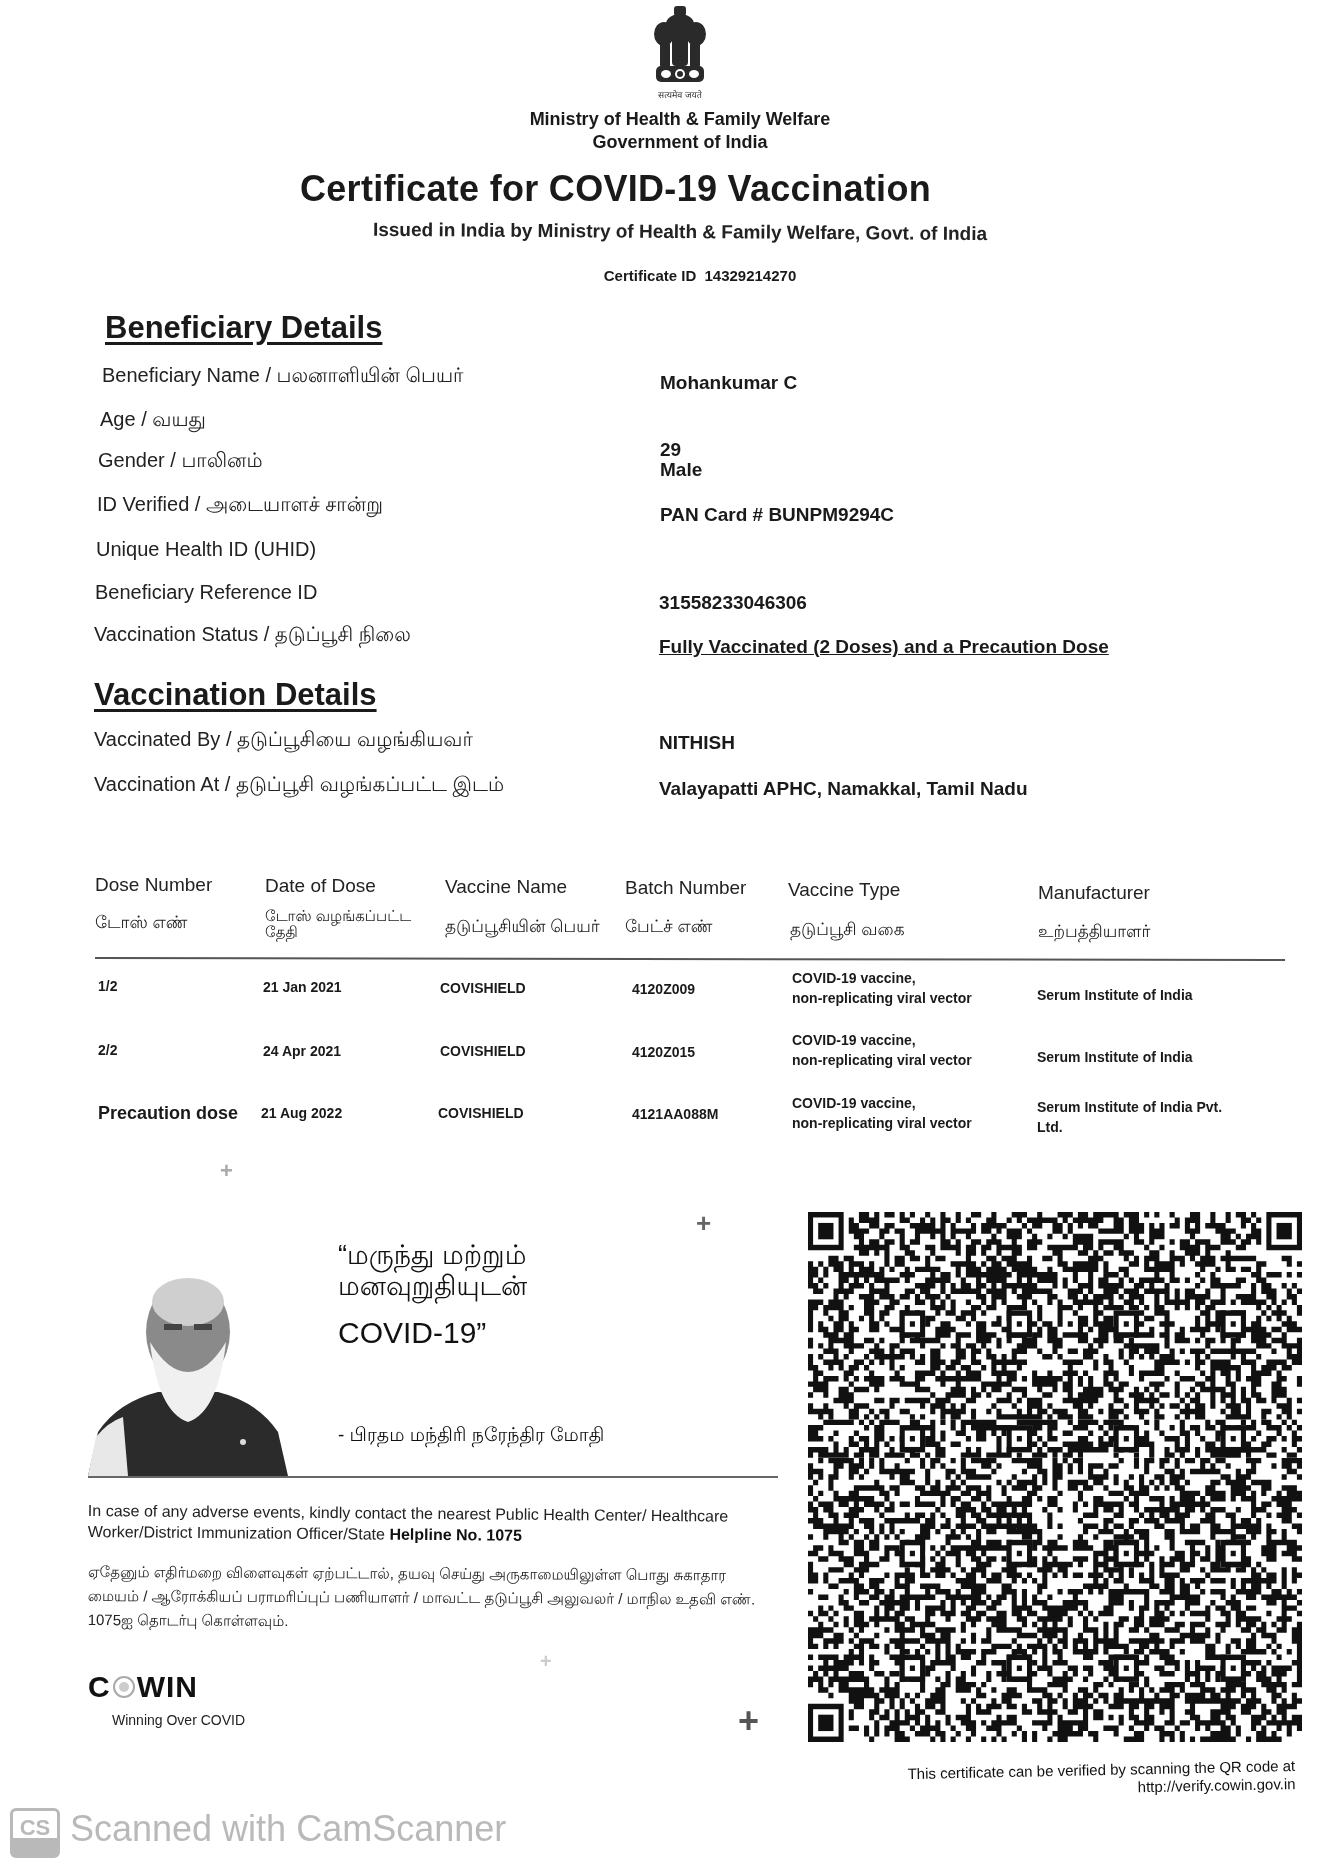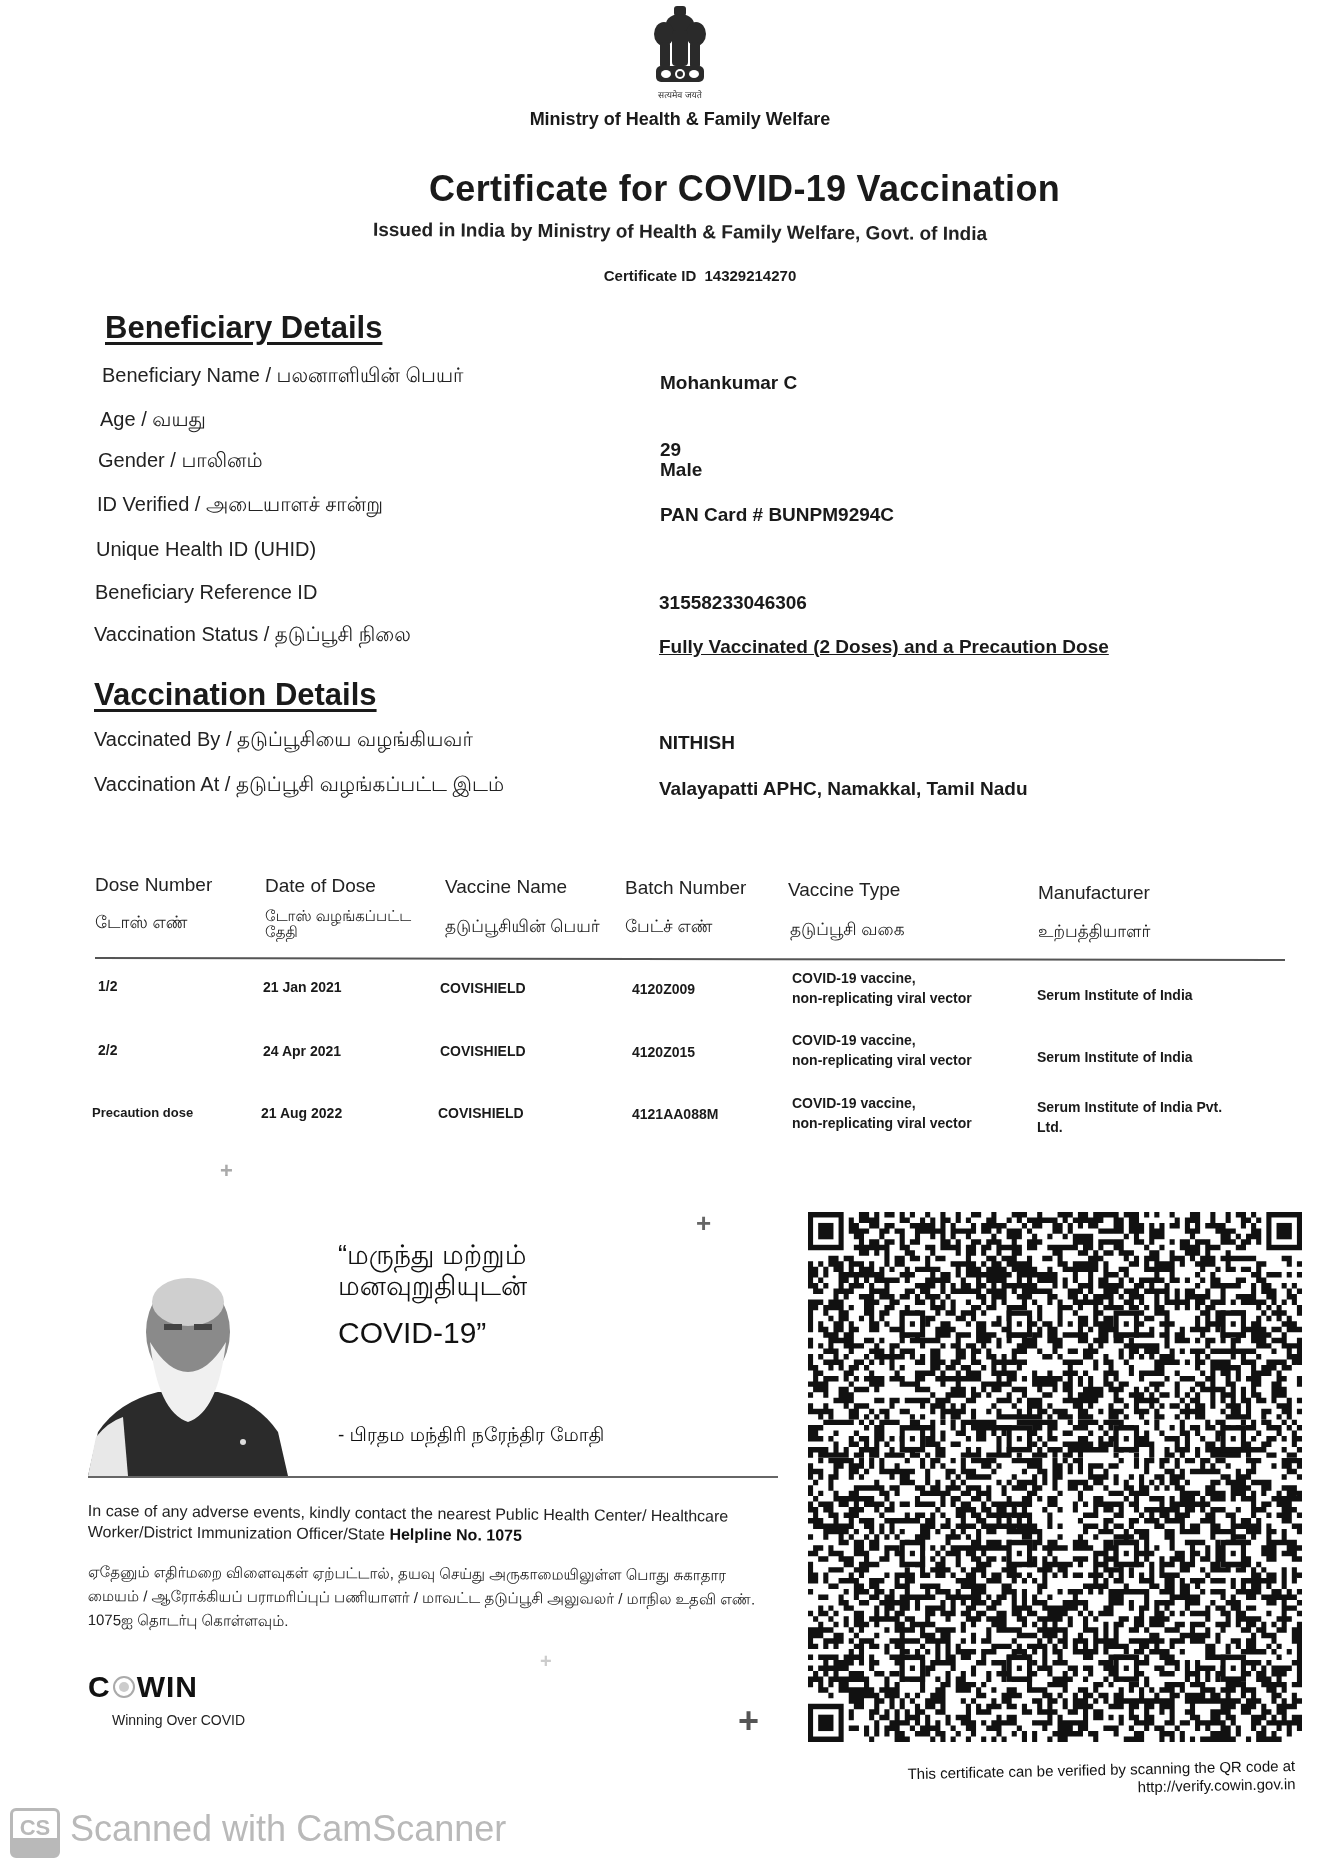--- a/index.html
+++ b/index.html
@@ -4,21 +4,21 @@
 <style>
   * { box-sizing: border-box; margin: 0; padding: 0; }
   html, body { width: 1321px; height: 1868px; background: #ffffff; }
   body { position: relative; font-family: "Liberation Sans", "DejaVu Sans", sans-serif; color: #1a1a1a; overflow: hidden; }
   .abs { position: absolute; }
 
   
   .emblem { left: 640px; top: 0px; width: 80px; height: 100px; }
   .motto { left: 640px; top: 88px; width: 80px; text-align: center; font-size: 9px; color: #333; }
   .ministry { left: 380px; top: 108px; width: 600px; text-align: center; font-size: 18px; font-weight: bold; line-height: 23px; }
-  .title { left: 300px; top: 168px; width: 760px; text-align: right; font-size: 36px; font-weight: bold; letter-spacing: 0.3px; }
+  .title { left: 300px; top: 168px; width: 760px; text-align: left; font-size: 36px; font-weight: bold; letter-spacing: 0.3px; }
   .subtitle { left: 300px; top: 221px; width: 760px; text-align: center; font-size: 19px; font-weight: bold; color: #222; transform: rotate(0.4deg); }
   .cert-id { left: 500px; top: 267px; width: 400px; text-align: center; font-size: 15px; font-weight: bold; }
   .cert-id .lbl { margin-right: 4px; }
 
   
   .section-h { font-size: 31px; font-weight: bold; text-decoration: underline; text-underline-offset: 4px; }
 
   .row-label { font-size: 20px; color: #222; white-space: nowrap; }
   .row-value { font-size: 19px; font-weight: bold; color: #1a1a1a; white-space: nowrap; }
 
@@ -71,20 +71,21 @@
     </g>
     <circle cx="40" cy="74" r="5" fill="#fff"></circle>
     <circle cx="40" cy="74" r="3" fill="#2a2a2a"></circle>
     <ellipse cx="26" cy="74" rx="5" ry="4" fill="#fff"></ellipse>
     <ellipse cx="54" cy="74" rx="5" ry="4" fill="#fff"></ellipse>
   </svg>
 </div>
 <div class="abs motto">सत्यमेव जयते</div>
 <div class="abs ministry">
   <div>Ministry of Health &amp; Family Welfare</div>
+  <div>Government of India</div>
 </div>
 <div class="abs title">Certificate for COVID-19 Vaccination</div>
 <div class="abs subtitle">Issued in India by Ministry of Health &amp; Family Welfare, Govt. of India</div>
 <div class="abs cert-id">
   <span class="lbl">Certificate ID</span>
   <span>14329214270</span>
 </div>
 
 <div class="abs section-h" style="left:105px; top:310px;">Beneficiary Details</div>
 
@@ -155,21 +156,21 @@
 <div class="abs td" style="left:440px; top:1041px;">COVISHIELD</div>
 <div class="abs td" style="left:632px; top:1042px;">4120Z015</div>
 <div class="abs td" style="left:792px; top:1030px;">
   <div>COVID-19 vaccine,</div>
   <div>non-replicating viral vector</div>
 </div>
 <div class="abs td" style="left:1037px; top:1047px;">
   <div>Serum Institute of India</div>
 </div>
 
-<div class="abs td" style="left:92px; top:1103px; font-size:13px;">Precaution dose</div>
+<div class="abs td" style="left:98px; top:1103px; font-size:18px;">Precaution dose</div>
 <div class="abs td" style="left:261px; top:1103px;">21 Aug 2022</div>
 <div class="abs td" style="left:438px; top:1103px;">COVISHIELD</div>
 <div class="abs td" style="left:632px; top:1104px;">4121AA088M</div>
 <div class="abs td" style="left:792px; top:1093px;">
   <div>COVID-19 vaccine,</div>
   <div>non-replicating viral vector</div>
 </div>
 <div class="abs td" style="left:1037px; top:1097px;">
   <div>Serum Institute of India Pvt.</div>
   <div>Ltd.</div>

